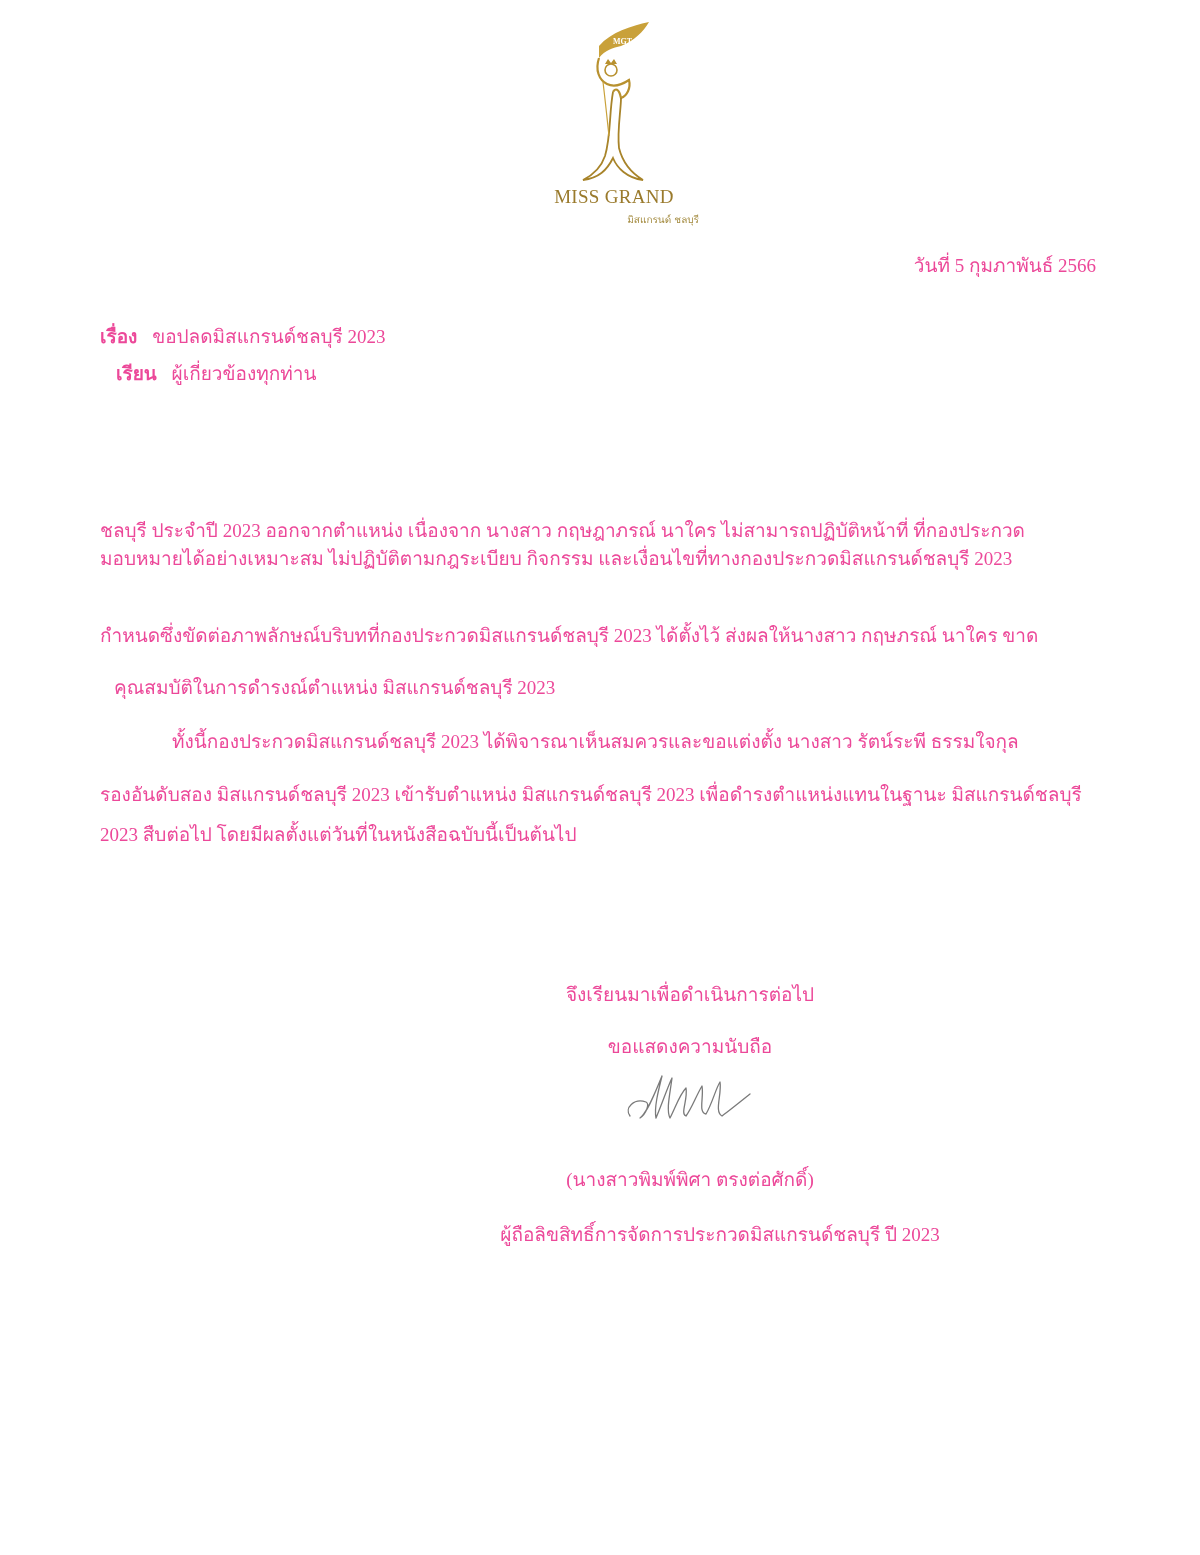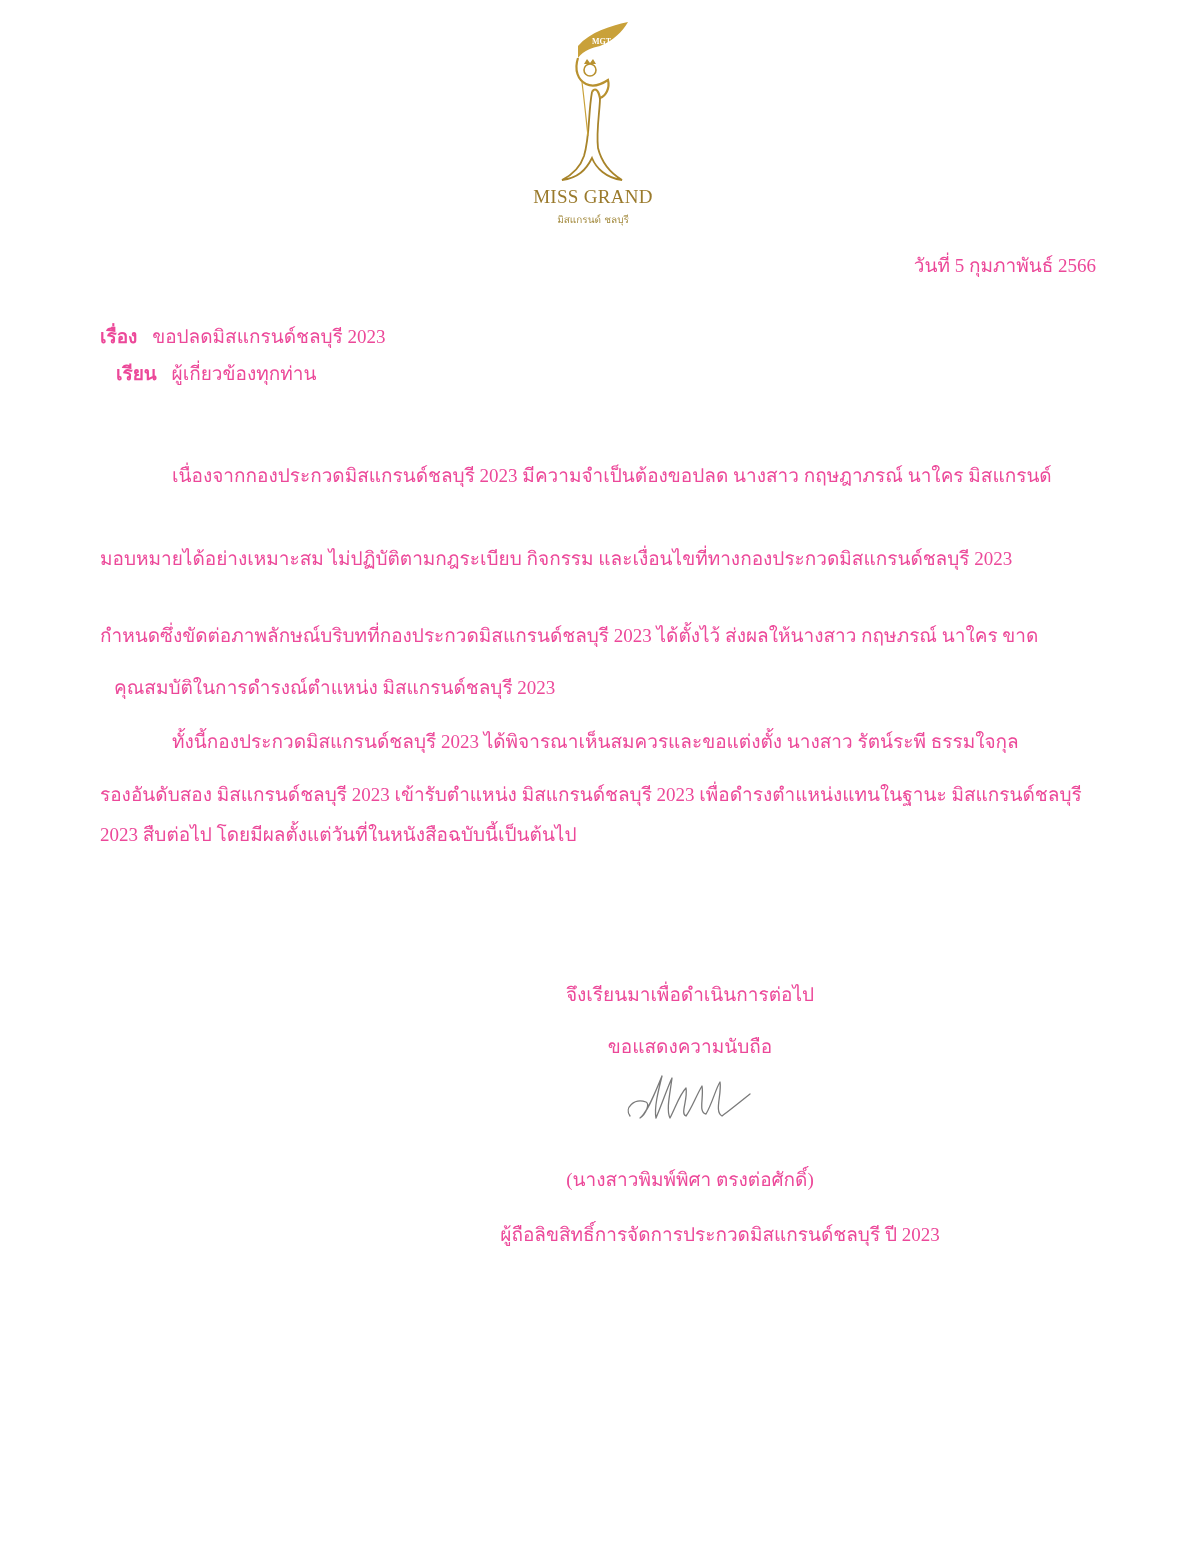--- a/index.html
+++ b/index.html
@@ -18,21 +18,21 @@
     .page {
       position: absolute;
       left: 0; top: 0;
       width: 1200px;
       height: 1555px;
       background: #ffffff;
     }
     
     .logo {
       position: absolute;
-      left: 508px;
+      left: 529px;
       top: 18px;
       width: 170px;
       height: 215px;
       text-align: center;
     }
     .logo svg {
       position: absolute;
       left: 40px;
       top: 0;
     }
@@ -46,21 +46,21 @@
       font-size: 19px;
       letter-spacing: 0.3px;
       color: #9a7a2c;
       white-space: nowrap;
     }
     .logo-sub {
       position: absolute;
       left: 0;
       top: 194px;
       width: 170px;
-      text-align: center;
+      text-align: right;
       font-family: "DejaVu Sans", "Liberation Sans", sans-serif;
       font-size: 10px;
       color: #a38a3e;
       white-space: nowrap;
     }
     
     .txt {
       position: absolute;
       font-size: 19px;
       line-height: 26px;
@@ -114,21 +114,21 @@
   <div class="txt subject-row">
     <span class="label">เรื่อง</span>
     <span>ขอปลดมิสแกรนด์ชลบุรี 2023</span>
   </div>
 
   <div class="txt to-row">
     <span class="label">เรียน</span>
     <span>ผู้เกี่ยวข้องทุกท่าน</span>
   </div>
 
-  <div class="txt indent" style="top:463px;">เนื่องจากกองประกวดมิสแกรนด์ชลบุรี 2023 มีความจำเป็นต้องขอปลด นางสาว กฤษฎาภรณ์ นาใคร มิสแกรนด์</div>
+  <div class="txt body-line" style="top:518px;">ชลบุรี ประจำปี 2023 ออกจากตำแหน่ง เนื่องจาก นางสาว กฤษฎาภรณ์ นาใคร ไม่สามารถปฏิบัติหน้าที่ ที่กองประกวด</div>
   <div class="txt body-line" style="top:546px;">มอบหมายได้อย่างเหมาะสม ไม่ปฏิบัติตามกฎระเบียบ กิจกรรม และเงื่อนไขที่ทางกองประกวดมิสแกรนด์ชลบุรี 2023</div>
   <div class="txt body-line" style="top:623px;">กำหนดซึ่งขัดต่อภาพลักษณ์บริบทที่กองประกวดมิสแกรนด์ชลบุรี 2023 ได้ตั้งไว้ ส่งผลให้นางสาว กฤษภรณ์ นาใคร ขาด</div>
   <div class="txt body-line" style="top:675px;margin-left:14px;">คุณสมบัติในการดำรงณ์ตำแหน่ง มิสแกรนด์ชลบุรี 2023</div>
 
   <div class="txt indent" style="top:729px;">ทั้งนี้กองประกวดมิสแกรนด์ชลบุรี 2023 ได้พิจารณาเห็นสมควรและขอแต่งตั้ง นางสาว รัตน์ระพี ธรรมใจกุล</div>
   <div class="txt body-line" style="top:782px;">รองอันดับสอง มิสแกรนด์ชลบุรี 2023 เข้ารับตำแหน่ง มิสแกรนด์ชลบุรี 2023 เพื่อดำรงตำแหน่งแทนในฐานะ มิสแกรนด์ชลบุรี</div>
   <div class="txt body-line" style="top:822px;">2023 สืบต่อไป โดยมีผลตั้งแต่วันที่ในหนังสือฉบับนี้เป็นต้นไป</div>
 
   <div class="txt closing" style="top:982px;">จึงเรียนมาเพื่อดำเนินการต่อไป</div>
   <div class="txt closing" style="top:1034px;">ขอแสดงความนับถือ</div>

